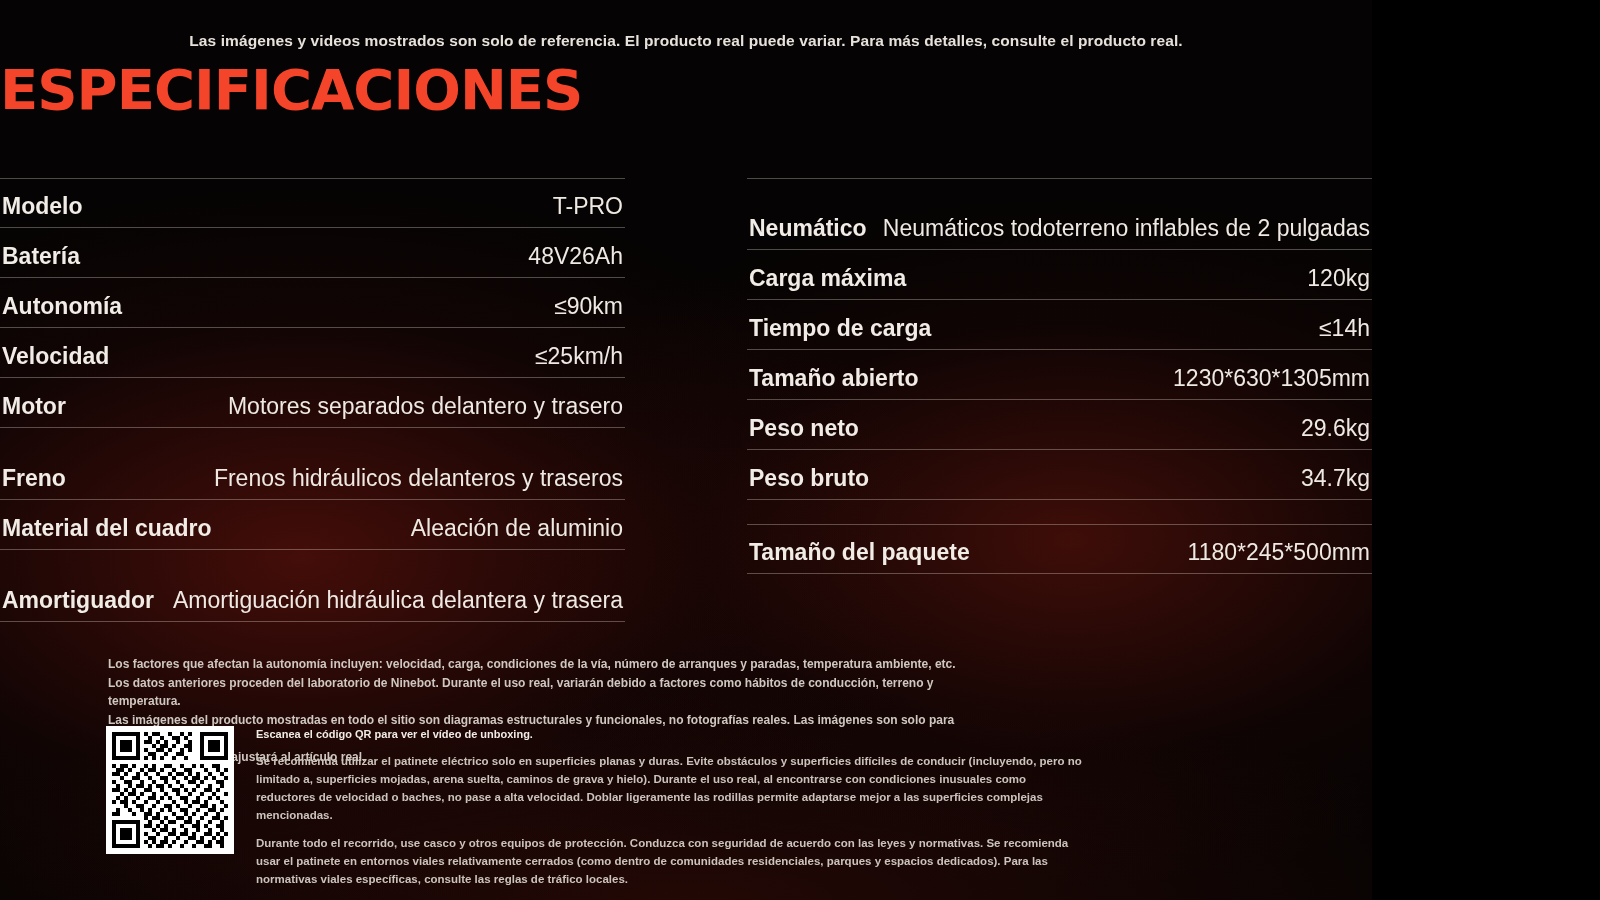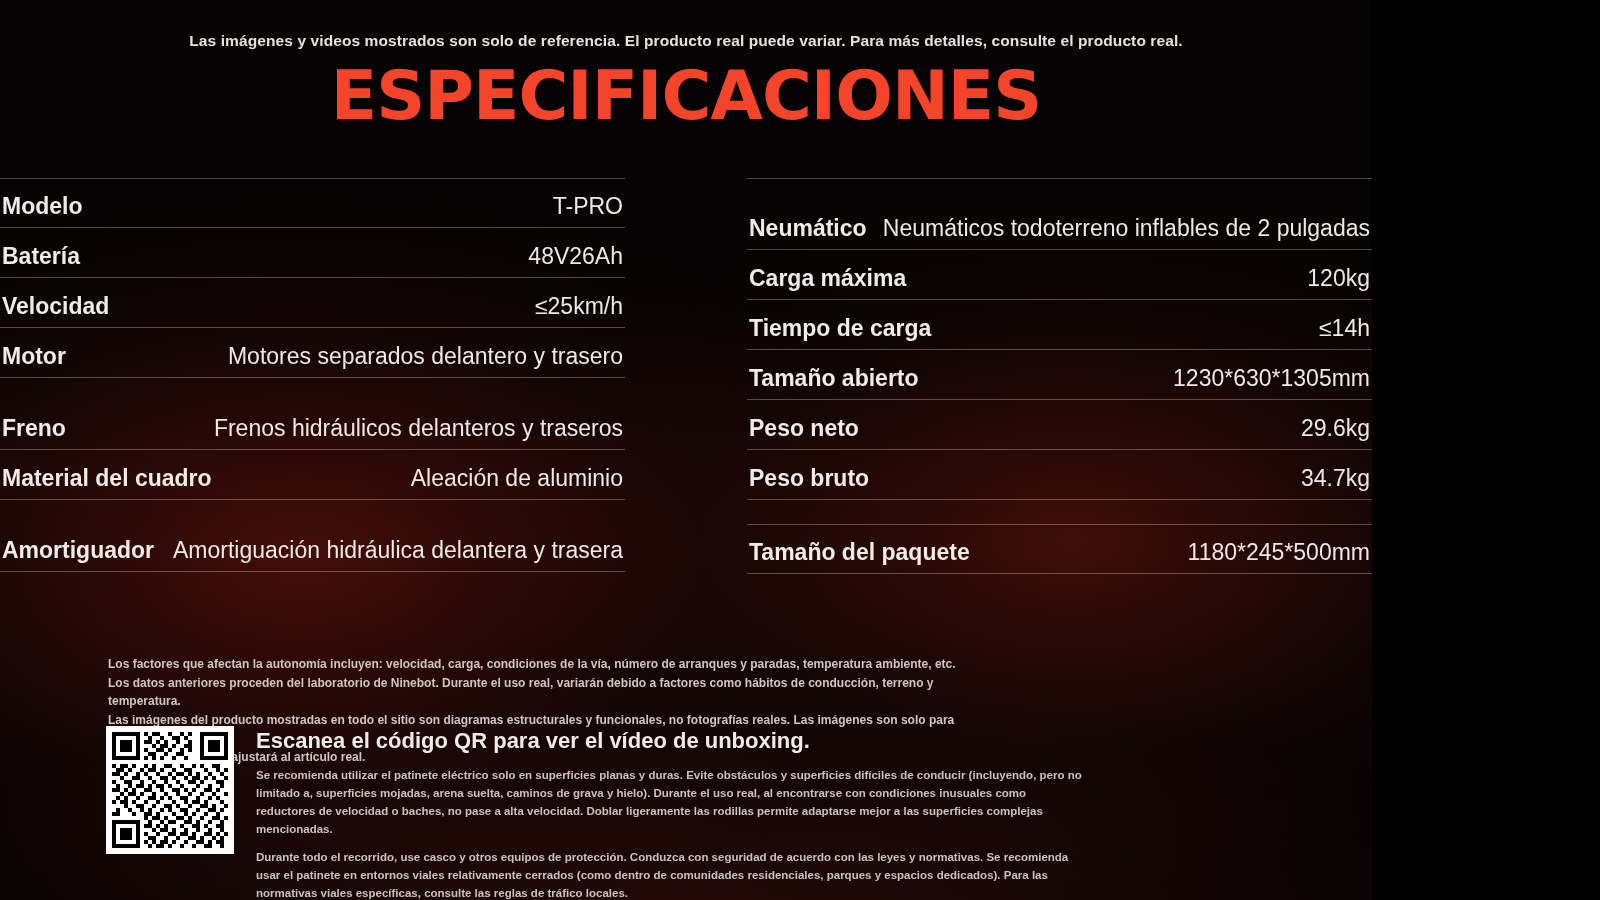--- a/index.html
+++ b/index.html
@@ -30,22 +30,22 @@
     font-size: 15.5px;
     font-weight: bold;
     letter-spacing: 0.1px;
     color: #e6e1db;
   }
 
   
   .title {
     position: absolute;
     top: 62px; left: 0; width: 100%;
-    text-align: center;
-    font-size: 68px;
+    text-align: left;
+    font-size: 56px;
     line-height: 1;
     font-weight: bold;
     letter-spacing: -1px;
     color: #f4452a;
     font-family: "DejaVu Sans", sans-serif;
   }
 
   
   .cols {
     position: absolute;
@@ -107,21 +107,21 @@
   }
   .qr {
     width: 128px; height: 128px;
     background: #fff;
     padding: 6px;
     flex: none;
   }
   .qr svg { display: block; }
   .qr-text { width: 830px; padding-top: 2px; }
   .qr-title {
-    font-size: 22px;
+    font-size: 11px;
     font-weight: bold;
     color: #f2ece6;
     margin-bottom: 12px;
   }
   .qr-body {
     font-size: 11.5px;
     font-weight: bold;
     line-height: 1.58;
     color: #cbc3bc;
   }
@@ -140,20 +140,24 @@
   <div class="cols">
 
     <div class="col">
       <div class="row">
         <span class="k">Modelo</span>
         <span class="v">T-PRO</span>
       </div>
       <div class="row">
         <span class="k">Batería</span>
         <span class="v">48V26Ah</span>
+      </div>
+      <div class="row">
+        <span class="k">Autonomía</span>
+        <span class="v">≤90km</span>
       </div>
       <div class="row">
         <span class="k">Velocidad</span>
         <span class="v">≤25km/h</span>
       </div>
       <div class="row">
         <span class="k">Motor</span>
         <span class="v">Motores separados delantero y trasero</span>
       </div>
       <div class="row tall">

